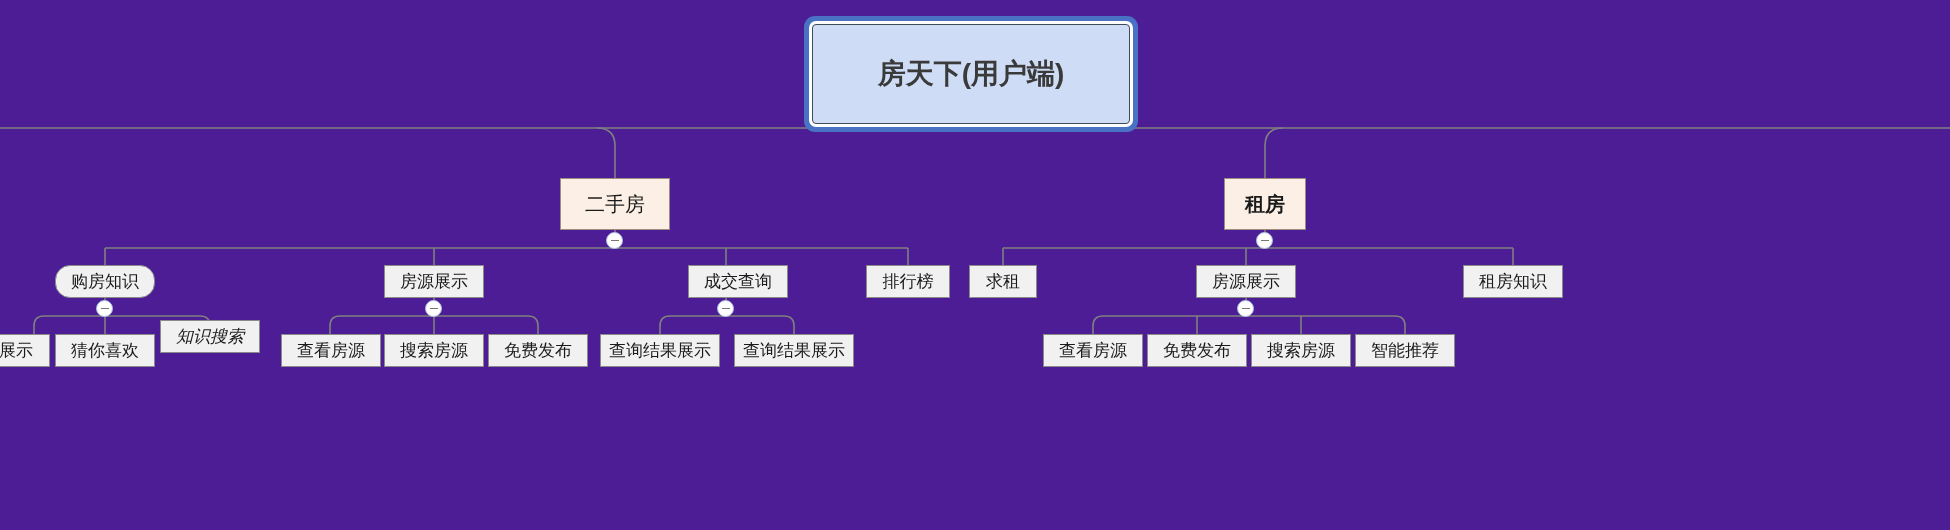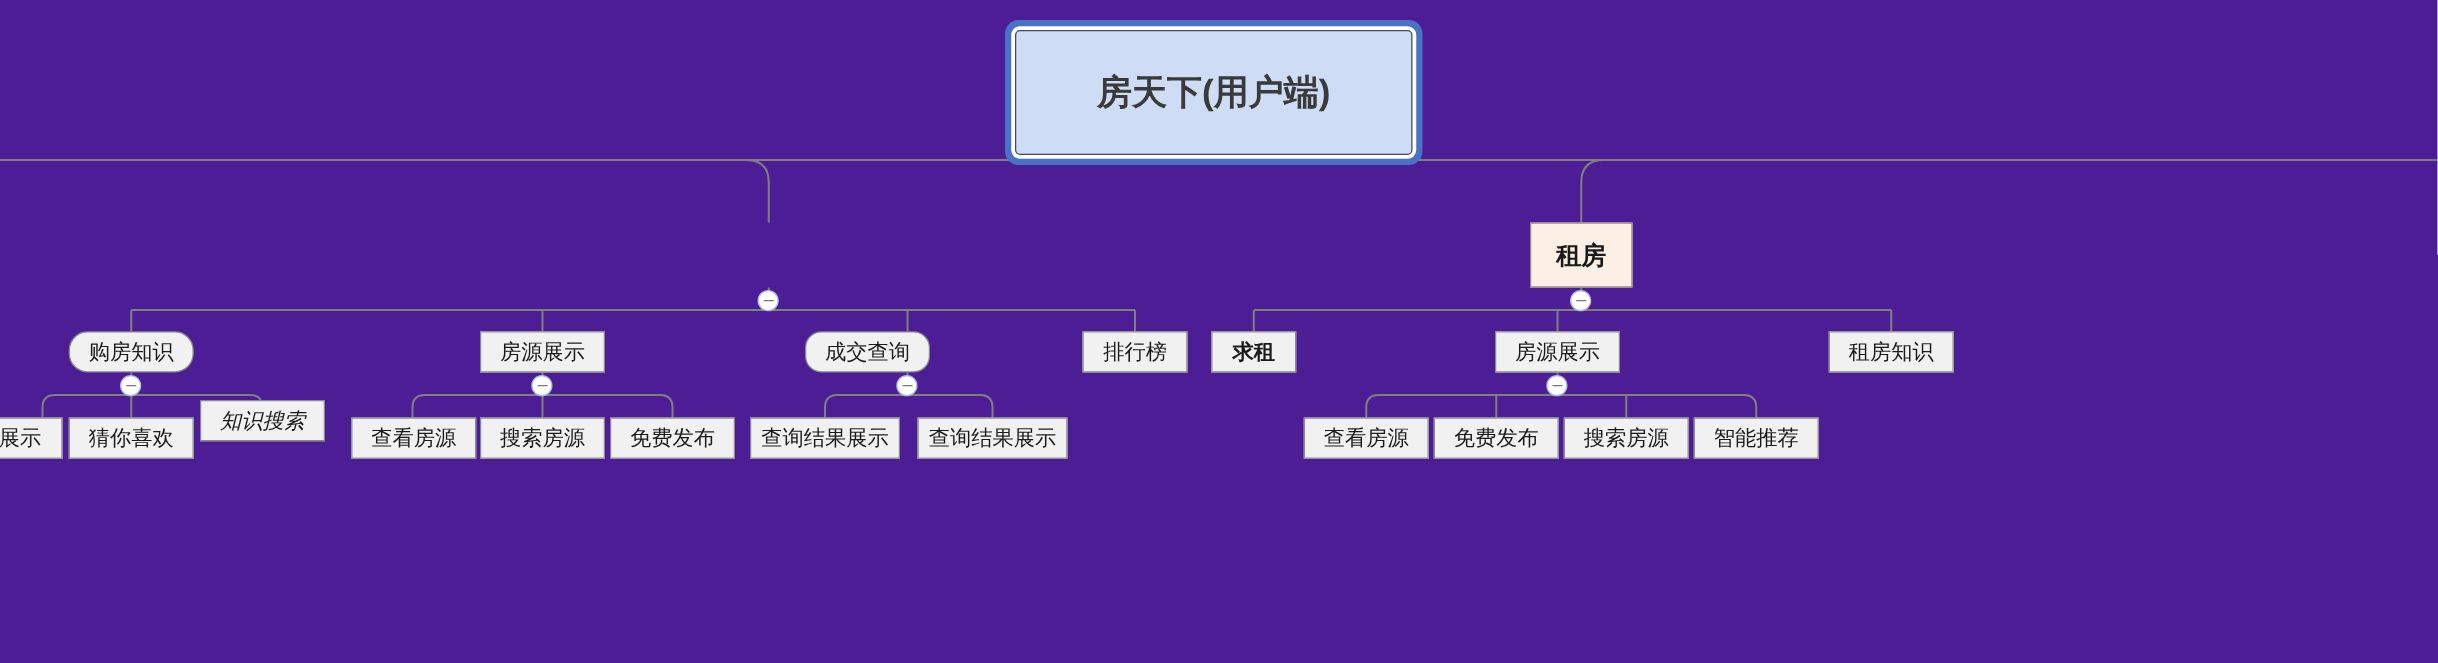--- a/index.html
+++ b/index.html
@@ -135,37 +135,38 @@
 
       <path d="M1246,298 V316"></path>
       <path d="M1093,334 V326 Q1093,316 1103,316 H1395 Q1405,316 1405,326 V334"></path>
       <path d="M1197,316 V334"></path>
       <path d="M1301,316 V334"></path>
     </g>
   </svg>
 
   <div class="node root" style="left:812px;top:24px;width:318px;height:100px;">房天下(用户端)</div>
 
+  <div class="node lvl2" style="left:560px;top:178px;width:110px;height:52px;">二手房</div>
   <div class="toggle" style="left:606px;top:232px;"></div>
 
   <div class="node lvl2" style="left:1224px;top:178px;width:82px;height:52px;font-weight:bold;">租房</div>
   <div class="toggle" style="left:1256px;top:232px;"></div>
 
   <div class="node lvl3" style="left:55px;top:265px;width:100px;height:33px;border-radius:15px;">购房知识</div>
   <div class="toggle" style="left:96px;top:300px;"></div>
 
   <div class="node lvl3" style="left:384px;top:265px;width:100px;height:33px;">房源展示</div>
   <div class="toggle" style="left:425px;top:300px;"></div>
 
-  <div class="node lvl3" style="left:644px;top:265px;width:100px;height:33px;border-radius:13px;">成交查询</div>
+  <div class="node lvl3" style="left:688px;top:265px;width:100px;height:33px;">成交查询</div>
   <div class="toggle" style="left:717px;top:300px;"></div>
 
   <div class="node lvl3" style="left:866px;top:265px;width:84px;height:33px;">排行榜</div>
 
-  <div class="node lvl3" style="left:969px;top:265px;width:68px;height:33px;font-weight:bold;">求租</div>
+  <div class="node lvl3" style="left:969px;top:265px;width:68px;height:33px;">求租</div>
 
   <div class="node lvl3" style="left:1196px;top:265px;width:100px;height:33px;">房源展示</div>
   <div class="toggle" style="left:1237px;top:300px;"></div>
 
   <div class="node lvl3" style="left:1463px;top:265px;width:100px;height:33px;">租房知识</div>
 
   <div class="node leaf" style="left:-18px;top:334px;width:68px;height:33px;">展示</div>
   <div class="node leaf" style="left:55px;top:334px;width:100px;height:33px;">猜你喜欢</div>
   <div class="node leaf" style="left:160px;top:320px;width:100px;height:33px;font-style:italic;">知识搜索</div>
 

